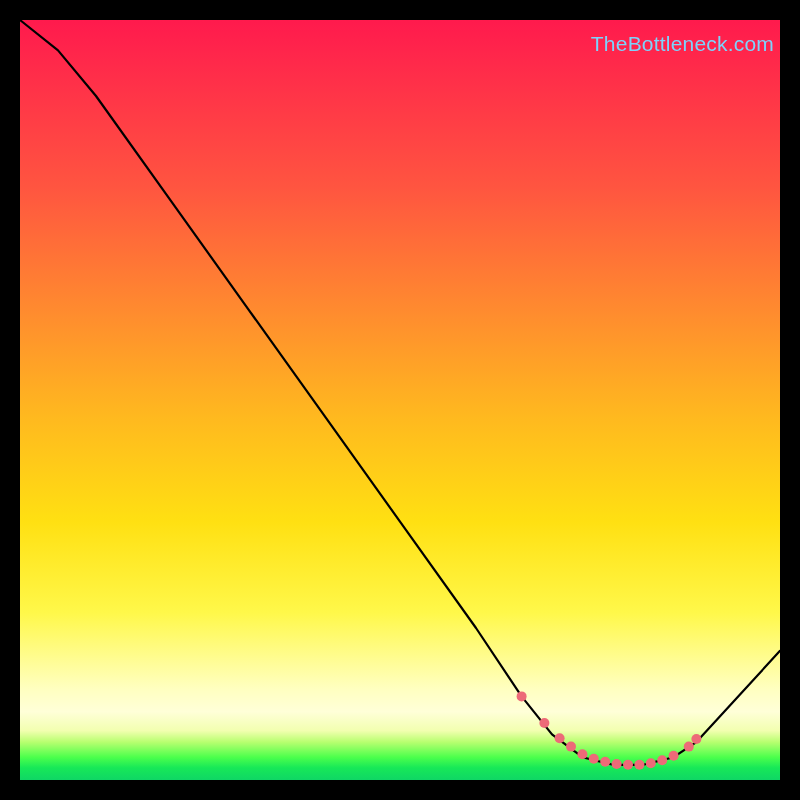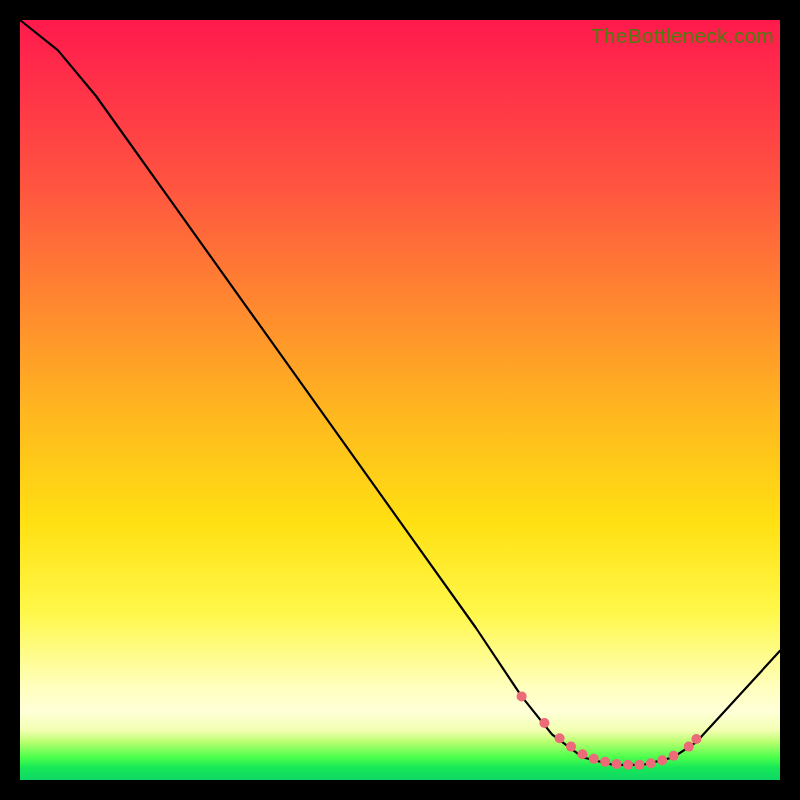--- a/index.html
+++ b/index.html
@@ -39,23 +39,23 @@
       #ffffd8 91%,
       #f2ffb0 93.5%,
       #b8ff70 95%,
       #4cff4c 97%,
       #17e858 98.4%,
       #0fd665 100%
     );
   }
   .watermark {
     position: absolute;
-    top: 4px;
+    top: 12px;
     right: 6px;
-    color: #4d7c0f;
+    color: #7dd3fc;
     font-size: 21px;
     font-weight: 500;
     letter-spacing: 0.2px;
     user-select: none;
   }
   svg.curve {
     position: absolute;
     left: 0;
     top: 0;
     width: 760px;

